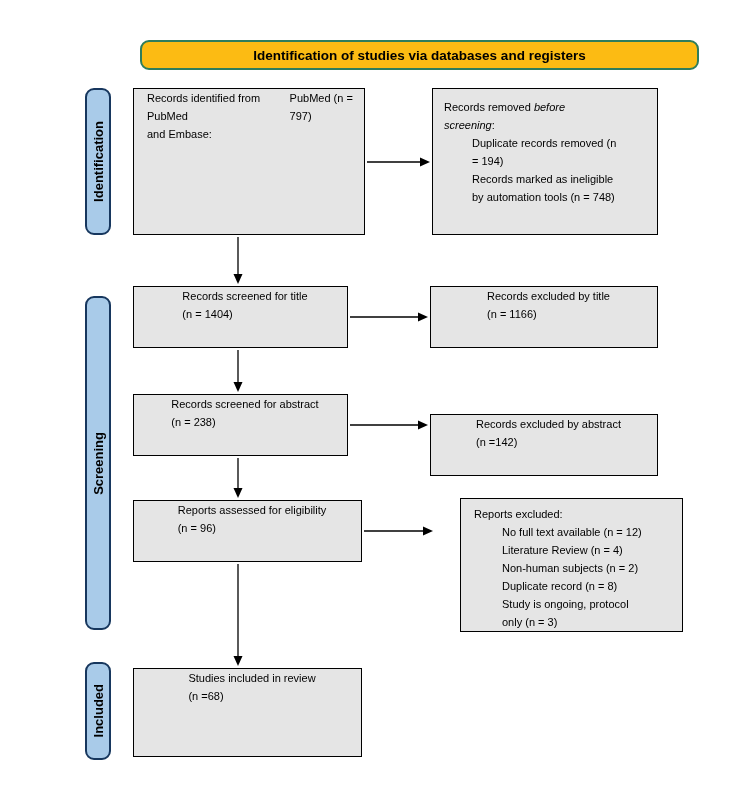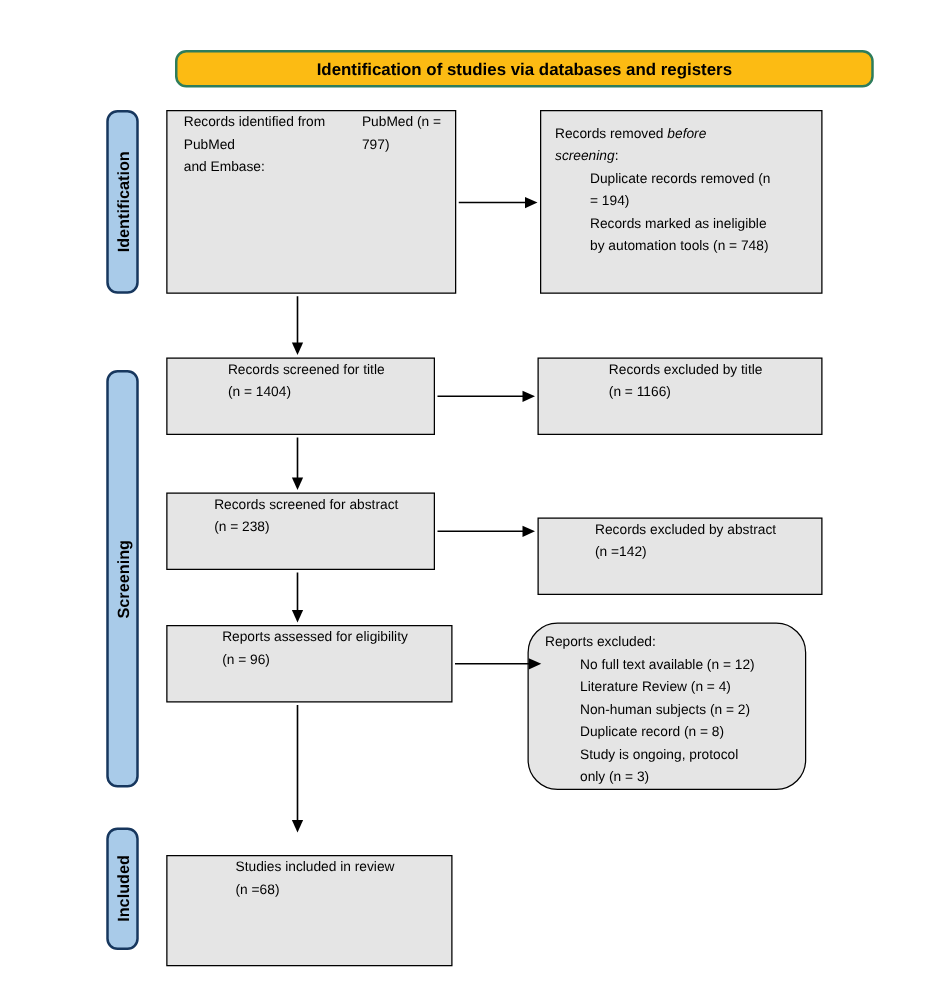--- a/index.html
+++ b/index.html
@@ -52,22 +52,22 @@
   .vcenter { display:flex; flex-direction:row; justify-content:center; }
   .pre { white-space:pre-line; }
   .indent { margin-left:28px; }
   #box-identified        { left:133px; top:88px;  width:232px; height:147px; padding:0 10px 0 13px; }
   #box-removed           { left:432px; top:88px;  width:226px; height:147px; padding:9px 2px 0 11px; }
   #box-screened-title    { left:133px; top:286px; width:215px; height:62px;  padding:0 4px 0 13px; }
   #box-excluded-title    { left:430px; top:286px; width:228px; height:62px;  padding:0 4px 0 13px; }
   #box-screened-abstract { left:133px; top:394px; width:215px; height:62px;  padding:0 4px 0 13px; }
   #box-excluded-abstract { left:430px; top:414px; width:228px; height:62px;  padding:0 4px 0 13px; }
   #box-assessed          { left:133px; top:500px; width:229px; height:62px;  padding:0 4px 0 13px; }
-  #box-reports-excluded  { left:422px; top:498px; width:223px; height:134px; padding:6px 2px 0 13px;border-radius:24px; }
-  #box-included          { left:133px; top:684px; width:229px; height:89px;  padding:0 4px 0 13px;justify-content:center; }
+  #box-reports-excluded  { left:460px; top:498px; width:223px; height:134px; padding:6px 2px 0 13px; }
+  #box-included          { left:133px; top:668px; width:229px; height:89px;  padding:0 4px 0 13px;justify-content:center; }
   
   #arrows {
     position:absolute; left:0; top:0;
     pointer-events:none;
   }
   #arrows line { stroke:#000; stroke-width:1.3px; }
   #arrows polygon { fill:#000; }
   em { font-style:italic; }
 </style>
 </head>

